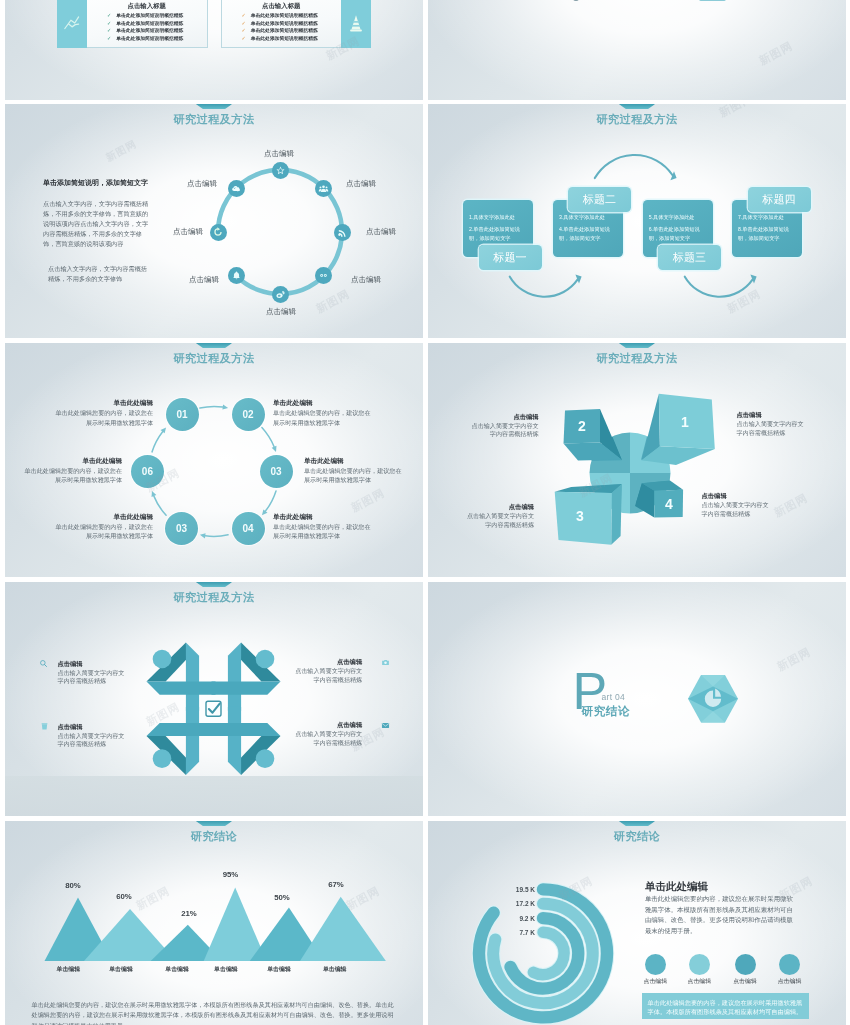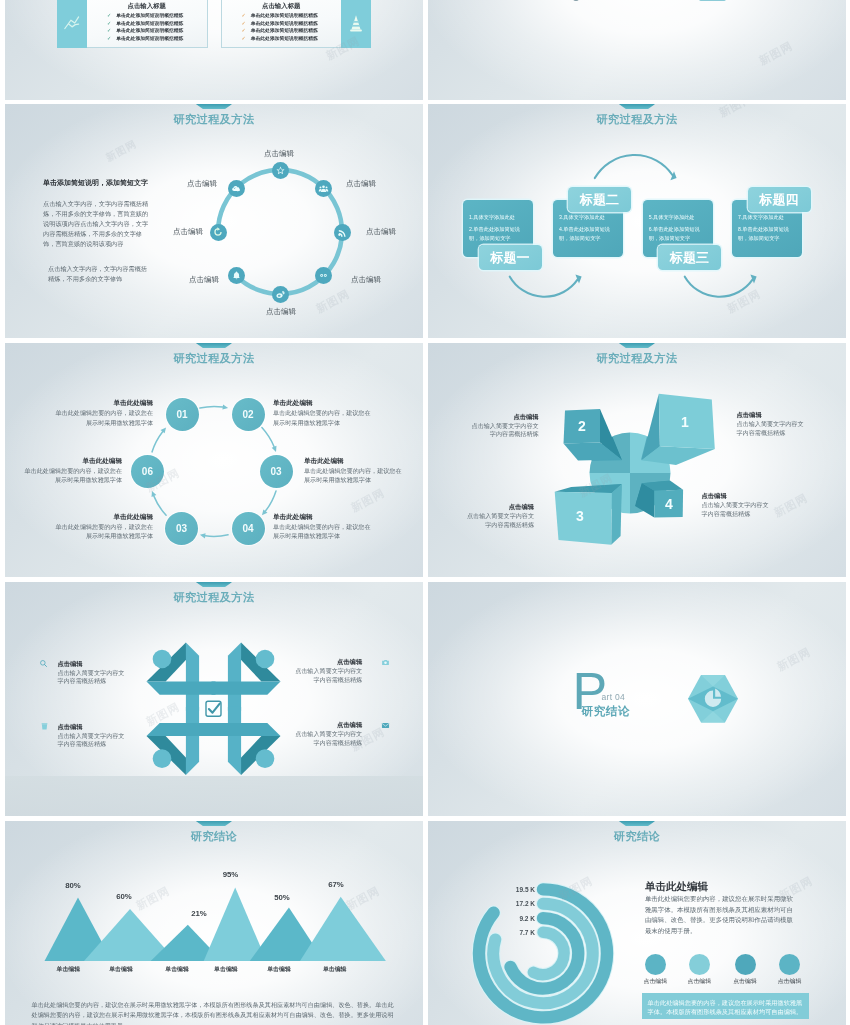--- a/index.html
+++ b/index.html
@@ -82,21 +82,21 @@
          box-sizing:border-box;}
   .s4l{font-size:5.2px;color:#f4feff;line-height:9.2px;margin:1.2px 0;}
   .s4box.b1{left:35px;top:95.6px;}
   .s4box.b2{left:125px;top:95.6px;}
   .s4box.b3{left:214.7px;top:95.6px;}
   .s4box.b4{left:304px;top:95.6px;}
   .s4tab{position:absolute;width:63px;height:25px;border-radius:4.5px;
          background:linear-gradient(150deg,#8ed3dd 0%,#7cc9d6 100%);
          box-shadow:0 0 0 1.4px rgba(223,247,251,.85);
          display:flex;align-items:center;justify-content:center;
-         font-size:13px;font-weight:bold;color:#ffffff;letter-spacing:.2px;}
+         font-size:11px;font-weight:normal;color:#ffffff;letter-spacing:.2px;}
   .s4tab.t1{left:50.5px;top:141.4px;}
   .s4tab.t2{left:140px;top:83.3px;}
   .s4tab.t3{left:230px;top:141.4px;}
   .s4tab.t4{left:319.5px;top:83.3px;}
 
   
   .s5arrows{position:absolute;left:0;top:0;}
   .s5c{position:absolute;width:33px;height:33px;border-radius:50%;
        background:linear-gradient(135deg,#68bcc9 0%,#5cb0c0 100%);
        box-shadow:0 0 0 1px rgba(255,255,255,.6);
@@ -161,21 +161,21 @@
   .s8title{position:absolute;left:153.6px;top:121.5px;font-size:11.6px;font-weight:bold;color:#5ea8b7;
            letter-spacing:.5px;}
   .s8hex{position:absolute;left:256.9px;top:90.6px;}
 
   
   .s9chart{position:absolute;left:0;top:0;}
   .s9v{position:absolute;font-size:7.8px;font-weight:bold;color:#3d444a;
        transform:translateX(-50%);}
   .s9v.v1{left:68px;top:60px;}
   .s9v.v2{left:119px;top:71px;}
-  .s9v.v3{left:194px;top:88px;}
+  .s9v.v3{left:184px;top:88px;}
   .s9v.v4{left:225.5px;top:49px;}
   .s9v.v5{left:277px;top:72px;}
   .s9v.v6{left:331px;top:59px;}
   .s9c{position:absolute;font-size:5.9px;font-weight:bold;color:#3d444a;top:144px;
        transform:translateX(-50%);}
   .s9c.c1{left:63.3px;} .s9c.c2{left:116px;} .s9c.c3{left:172.1px;}
   .s9c.c4{left:220.9px;} .s9c.c5{left:274px;} .s9c.c6{left:329.7px;}
   .s9foot{position:absolute;left:26.6px;top:179px;width:362px;font-size:6.1px;
           color:#5c6870;line-height:10.4px;text-align:justify;}
 

